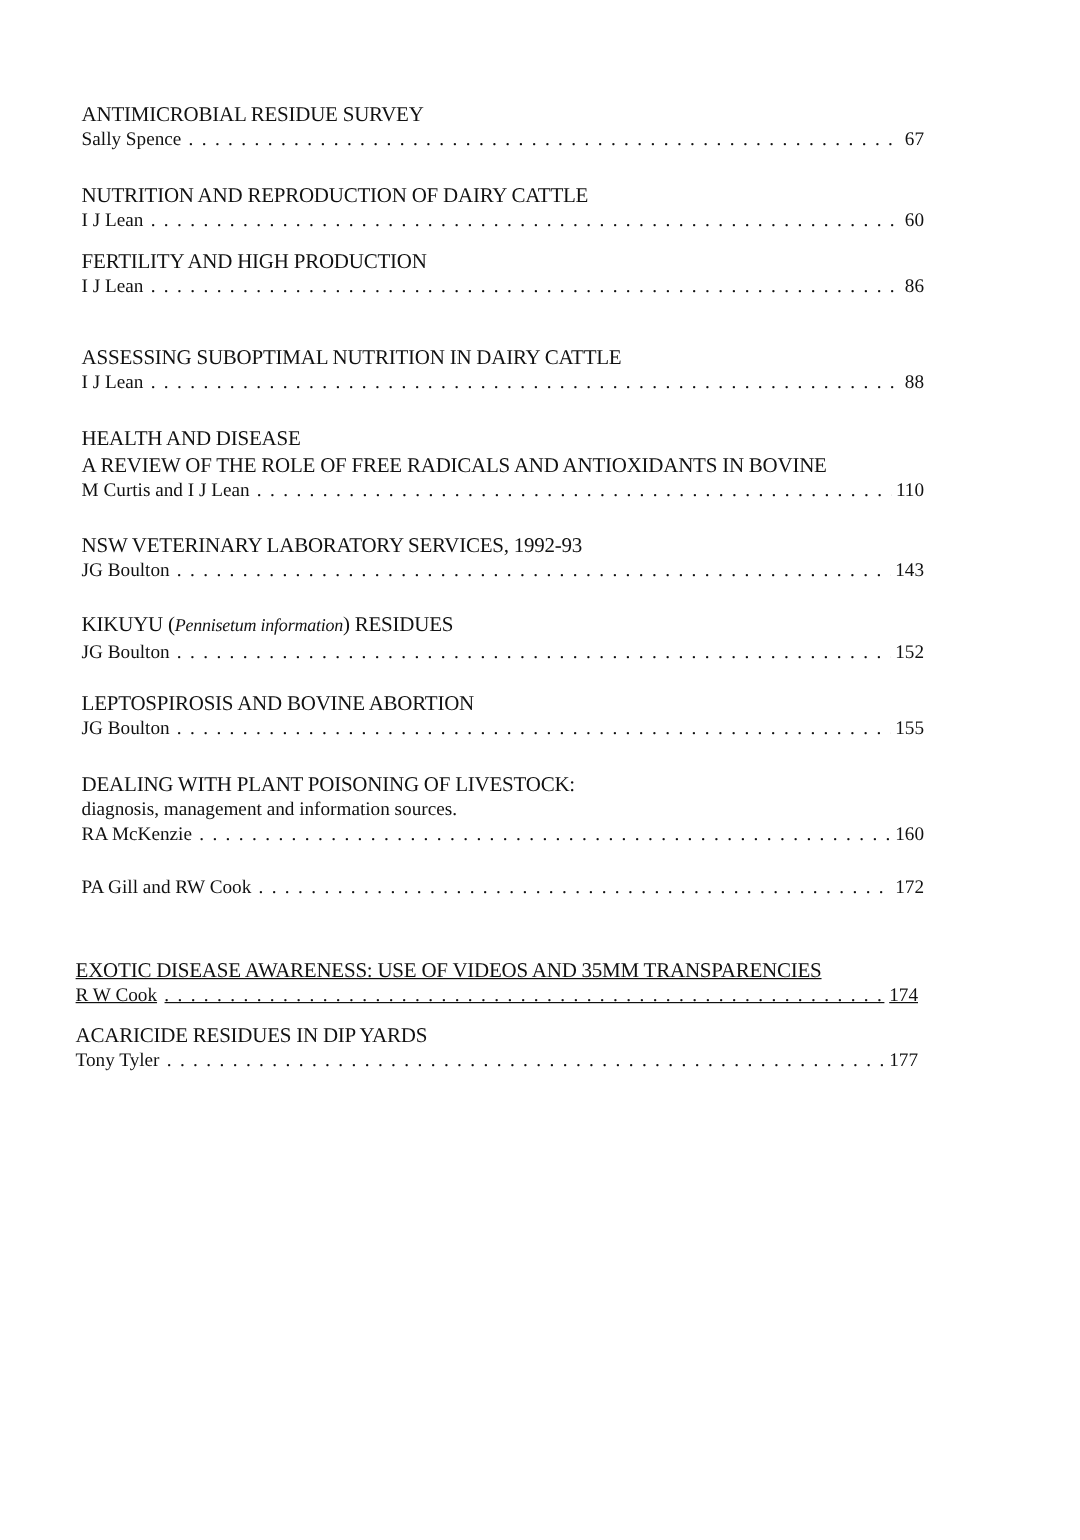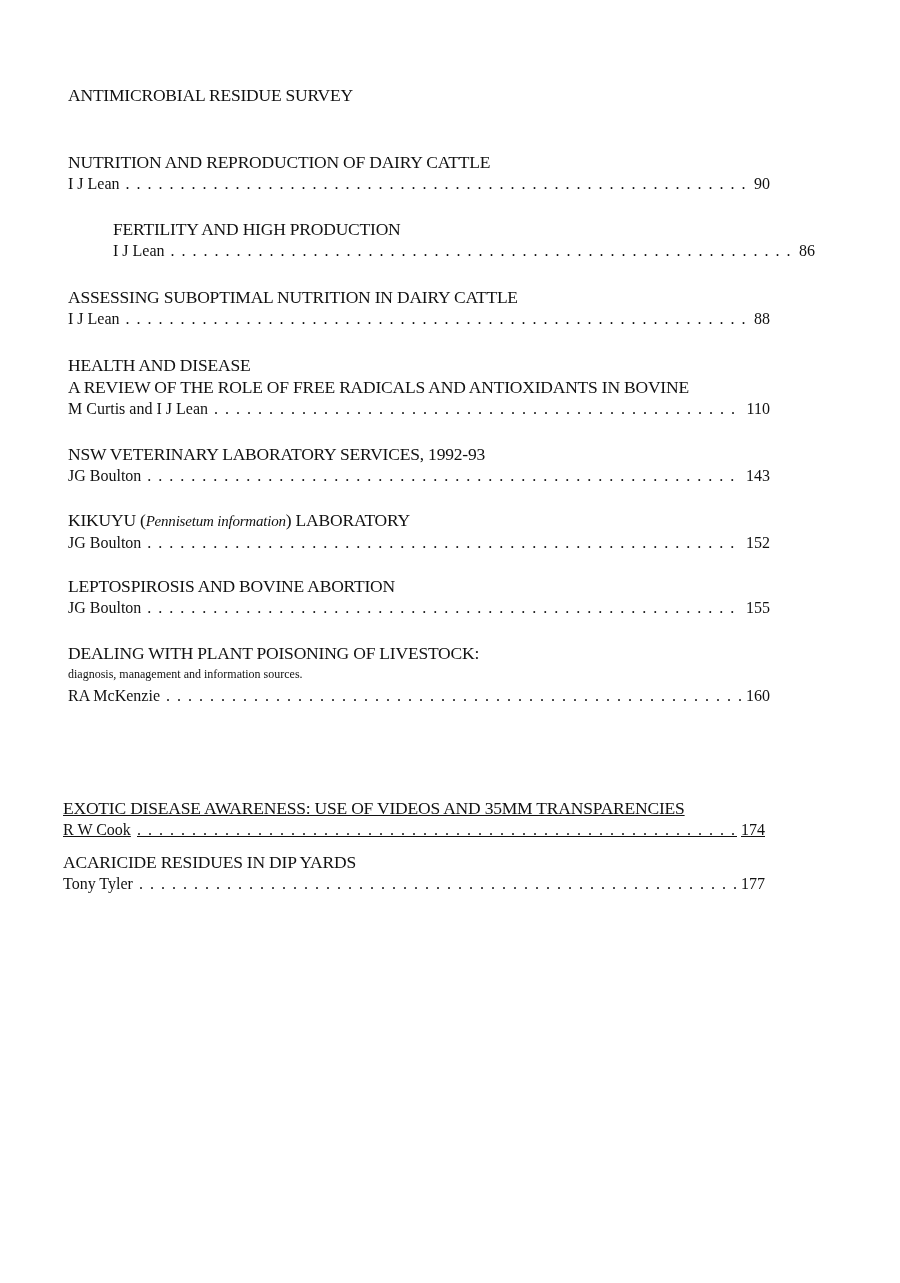--- a/index.html
+++ b/index.html
@@ -1,46 +1,51 @@
 <!DOCTYPE html>
 <html><head>
 <meta charset="utf-8">
 <style>
   html, body { margin: 0; padding: 0; background: #ffffff; }
   body { width: 900px; height: 1283px; position: relative; overflow: hidden;
          font-family: "Liberation Serif", "DejaVu Serif", serif; color: #111; }
   .entry { position: absolute; left: 68px; width: 702px; }
   .title { font-size: 17.5px; line-height: 22px; white-space: nowrap; letter-spacing: -0.2px; }
-  .subtitle { font-size: 12px; line-height: 21px; white-space: nowrap; }
+  .subtitle { font-size: 16px; line-height: 21px; white-space: nowrap; }
   .line { display: flex; align-items: baseline; font-size: 16px; line-height: 22px; }
   .author { white-space: nowrap; }
   .leader { flex: 1; overflow: hidden; white-space: nowrap; margin: 0 4px 0 6px; letter-spacing: 4.2px; }
   .leader::after { content: ". . . . . . . . . . . . . . . . . . . . . . . . . . . . . . . . . . . . . . . . . . . . . . . . . . . . . . . . . . . . . . . . . . . . . . . . . . . . . . . . . . . . . . . . . . . . . . . . . ."; letter-spacing: 1.5px; }
   .page { white-space: nowrap; text-align: right; }
   i { font-style: italic; font-size: 15px; }
 </style>
 </head>
 <body>
 
 <div>
 
   <div class="entry" style="top:84px;">
     <div class="title">ANTIMICROBIAL RESIDUE SURVEY</div>
+    <div class="line">
+        <span class="author">Sally Spence</span>
+        <span class="leader"></span>
+        <span class="page">67</span>
+      </div>
   </div>
 
   <div class="entry" style="top:151px;">
     <div class="title">NUTRITION AND REPRODUCTION OF DAIRY CATTLE</div>
     <div class="line">
         <span class="author">I J Lean</span>
         <span class="leader"></span>
-        <span class="page">90</span>
+        <span class="page">60</span>
       </div>
   </div>
 
-  <div class="entry" style="top:218px;margin-left:45px;">
+  <div class="entry" style="top:206px;">
     <div class="title">FERTILITY AND HIGH PRODUCTION</div>
     <div class="line">
         <span class="author">I J Lean</span>
         <span class="leader"></span>
         <span class="page">86</span>
       </div>
   </div>
 
   <div class="entry" style="top:286px;">
     <div class="title">ASSESSING SUBOPTIMAL NUTRITION IN DAIRY CATTLE</div>
@@ -64,21 +69,21 @@
   <div class="entry" style="top:443px;">
     <div class="title">NSW VETERINARY LABORATORY SERVICES, 1992-93</div>
     <div class="line">
         <span class="author">JG Boulton</span>
         <span class="leader"></span>
         <span class="page">143</span>
       </div>
   </div>
 
   <div class="entry" style="top:509px;">
-    <div class="title"><span>KIKUYU (</span><i>Pennisetum information</i><span>) LABORATORY</span></div>
+    <div class="title"><span>KIKUYU (</span><i>Pennisetum information</i><span>) RESIDUES</span></div>
     <div class="line">
         <span class="author">JG Boulton</span>
         <span class="leader"></span>
         <span class="page">152</span>
       </div>
   </div>
 
   <div class="entry" style="top:575px;">
     <div class="title">LEPTOSPIROSIS AND BOVINE ABORTION</div>
     <div class="line">
@@ -92,20 +97,25 @@
     <div class="title">DEALING WITH PLANT POISONING OF LIVESTOCK:</div>
     <div class="subtitle">diagnosis, management and information sources.</div>
     <div class="line">
         <span class="author">RA McKenzie</span>
         <span class="leader"></span>
         <span class="page">160</span>
       </div>
   </div>
 
   <div class="entry" style="top:729px;">
+    <div class="line">
+        <span class="author">PA Gill and RW Cook</span>
+        <span class="leader"></span>
+        <span class="page">172</span>
+      </div>
   </div>
 
   <div class="entry" style="top:797px; left:63px; width:716px;text-decoration:underline;">
     <div class="title">EXOTIC DISEASE AWARENESS: USE OF VIDEOS AND 35MM TRANSPARENCIES</div>
     <div class="line" style="width:702px;">
         <span class="author">R W Cook</span>
         <span class="leader"></span>
         <span class="page">174</span>
       </div>
   </div>

